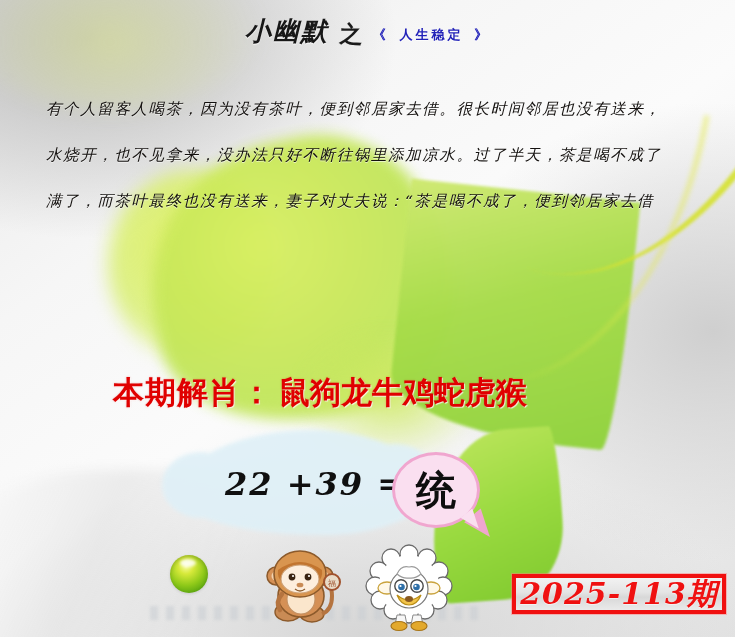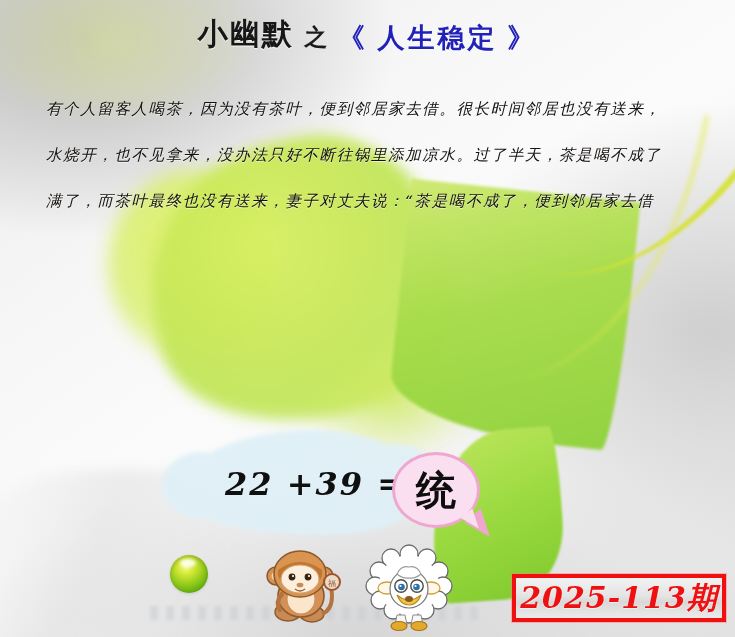--- a/index.html
+++ b/index.html
@@ -85,33 +85,34 @@
     left:-60px;top:470px;width:330px;height:200px;
     background:linear-gradient(115deg, rgba(255,255,255,.75) 0%, rgba(222,222,222,.55) 45%, rgba(255,255,255,0) 80%);
     border-radius:50% 30% 60% 20%;filter:blur(6px);
   }
 
   
   .header{position:absolute;top:14px;left:0;width:735px;text-align:center;}
   .title-main{
     display:inline-block;vertical-align:middle;
     font-family:"DejaVu Sans","Liberation Sans",sans-serif;
-    font-size:30px;font-weight:bold;color:#171717;letter-spacing:2px;
+    font-size:26px;font-weight:bold;color:#171717;letter-spacing:2px;
     text-shadow:0 1px 1px rgba(255,255,255,.9);
+    font-style:italic;
   }
   .title-zhi{
     display:inline-block;vertical-align:middle;
     font-family:"DejaVu Sans","Liberation Sans",sans-serif;
     font-size:23px;font-weight:bold;color:#1b1b1b;margin:0 6px 0 6px;
     position:relative;top:3px;
   }
   .title-sub{
     display:inline-block;vertical-align:middle;
-    font-family:Liberation Serif, serif;
-    font-size:27px;font-weight:bold;color:#2222b8;letter-spacing:3px;
+    font-family:Liberation Mono, monospace;
+    font-size:13px;font-weight:bold;color:#2222b8;letter-spacing:3px;
     position:relative;top:3px;
     text-shadow:0 1px 1px rgba(255,255,255,.85);
   }
 
   
   .story{
     position:absolute;left:38px;top:82px;width:668px;
     font-family:"DejaVu Serif","Liberation Serif",serif;
     font-size:15.5px;color:#14110f;
     line-height:38px;letter-spacing:1.6px;
@@ -201,21 +202,21 @@
   
   .monkey{position:absolute;left:258px;top:546px;width:86px;height:84px;}
   .monkey svg{display:block;}
 
   
   .sheep{position:absolute;left:363px;top:541px;width:92px;height:92px;}
   .sheep svg{display:block;}
 
   
   .badge{
-    position:absolute;left:512px;top:574px;width:214px;height:48px;
+    position:absolute;left:512px;top:574px;width:214px;height:40px;
     border:4px solid #f01010;
     background:linear-gradient(180deg,#f2f2f2 0%,#e4e4e4 45%,#d8d8d8 60%,#eaeaea 100%);
     box-sizing:border-box;
     display:flex;align-items:center;justify-content:center;
     box-shadow:0 0 0 1px rgba(255,120,120,.45);
   }
   .badge-text{
     font-family:"DejaVu Serif","Liberation Serif",serif;
     font-style:italic;font-weight:bold;font-size:30px;
     color:#ef1111;letter-spacing:1px;white-space:nowrap;
@@ -251,20 +252,23 @@
     <span class="title-zhi">之</span>
     <span class="title-sub">《 人生稳定 》</span>
   </div>
 
   <div class="story">
     <p>有个人留客人喝茶，因为没有茶叶，便到邻居家去借。很长时间邻居也没有送来，</p>
     <p>水烧开，也不见拿来，没办法只好不断往锅里添加凉水。过了半天，茶是喝不成了</p>
     <p>满了，而茶叶最终也没有送来，妻子对丈夫说：“茶是喝不成了，便到邻居家去借</p>
   </div>
 
+  <div class="zodiac">
+    <span class="zlabel">本期解肖：</span><span class="zlist">鼠狗龙牛鸡蛇虎猴</span>
+  </div>
 
   <div class="cloud"></div>
 
   <div class="equation">
     <span class="eq-part">22 +39 =</span>
   </div>
 
   <div class="bubble"></div>
   <div class="bubble-tail"></div>
   <div class="bubble-tail-in"></div>

